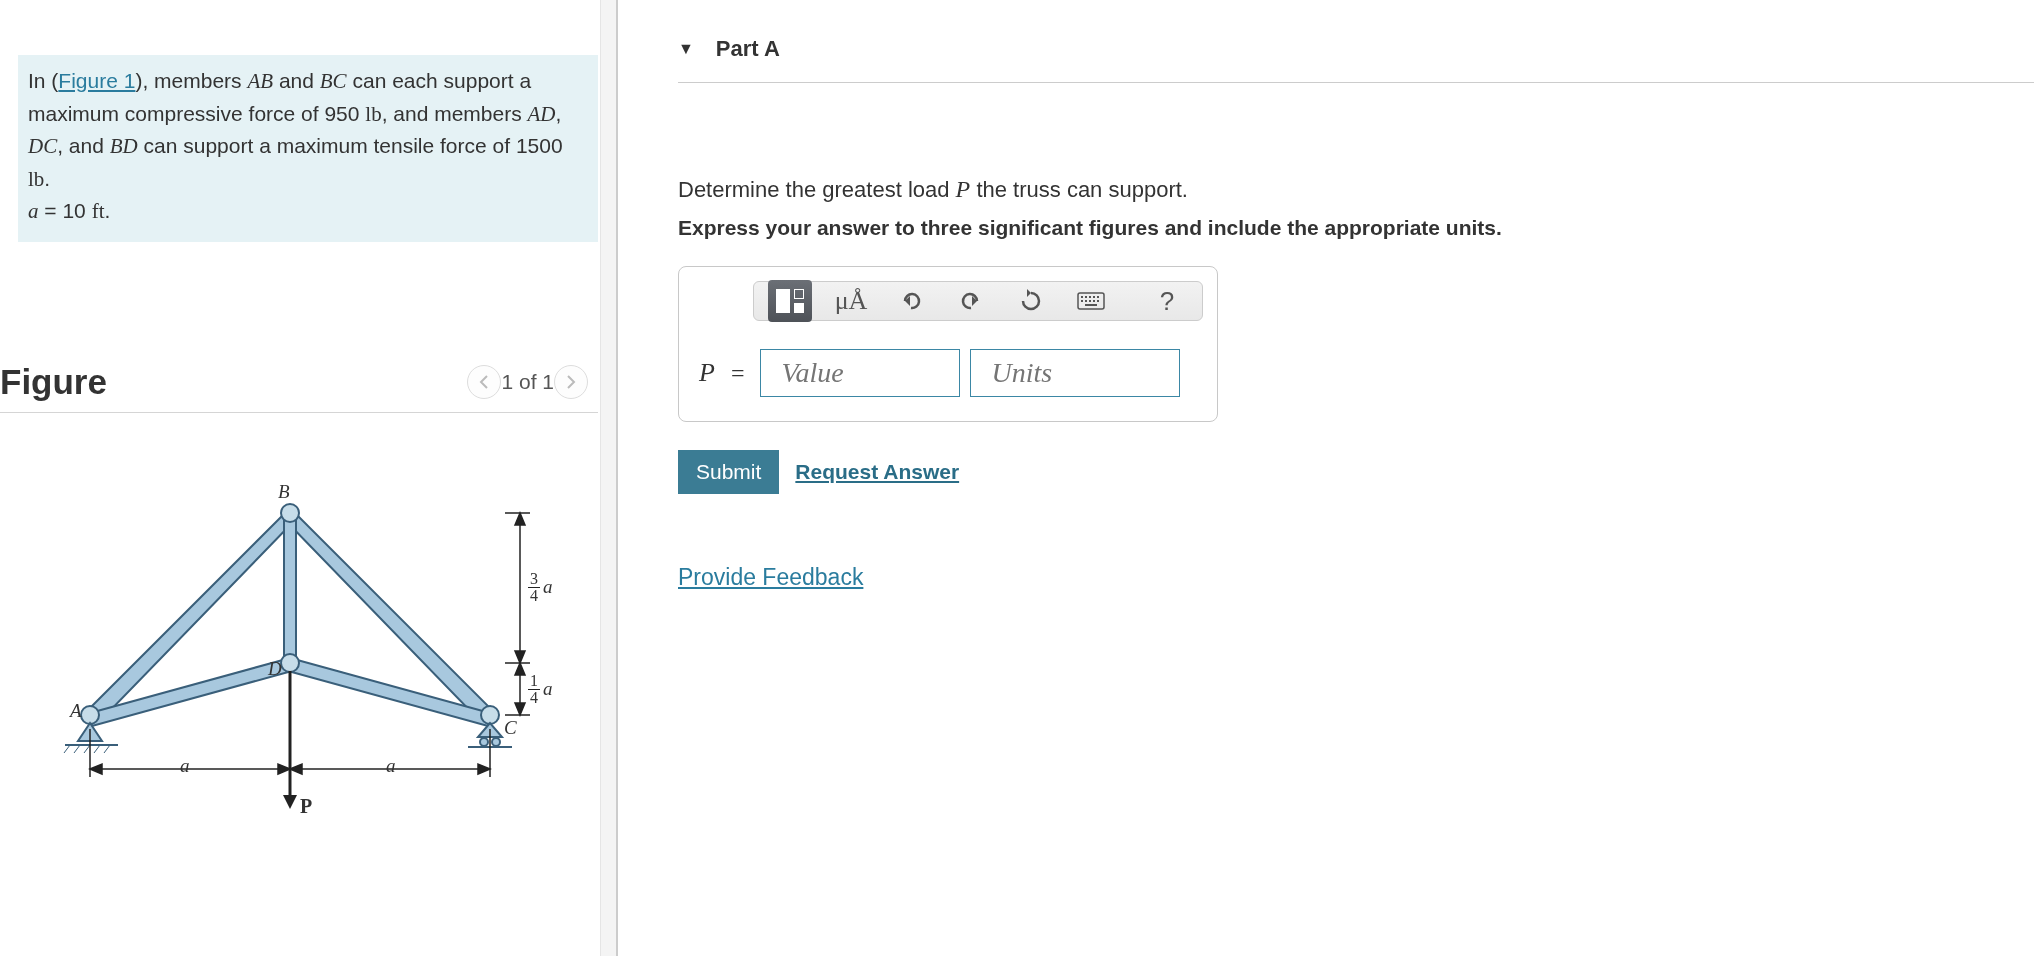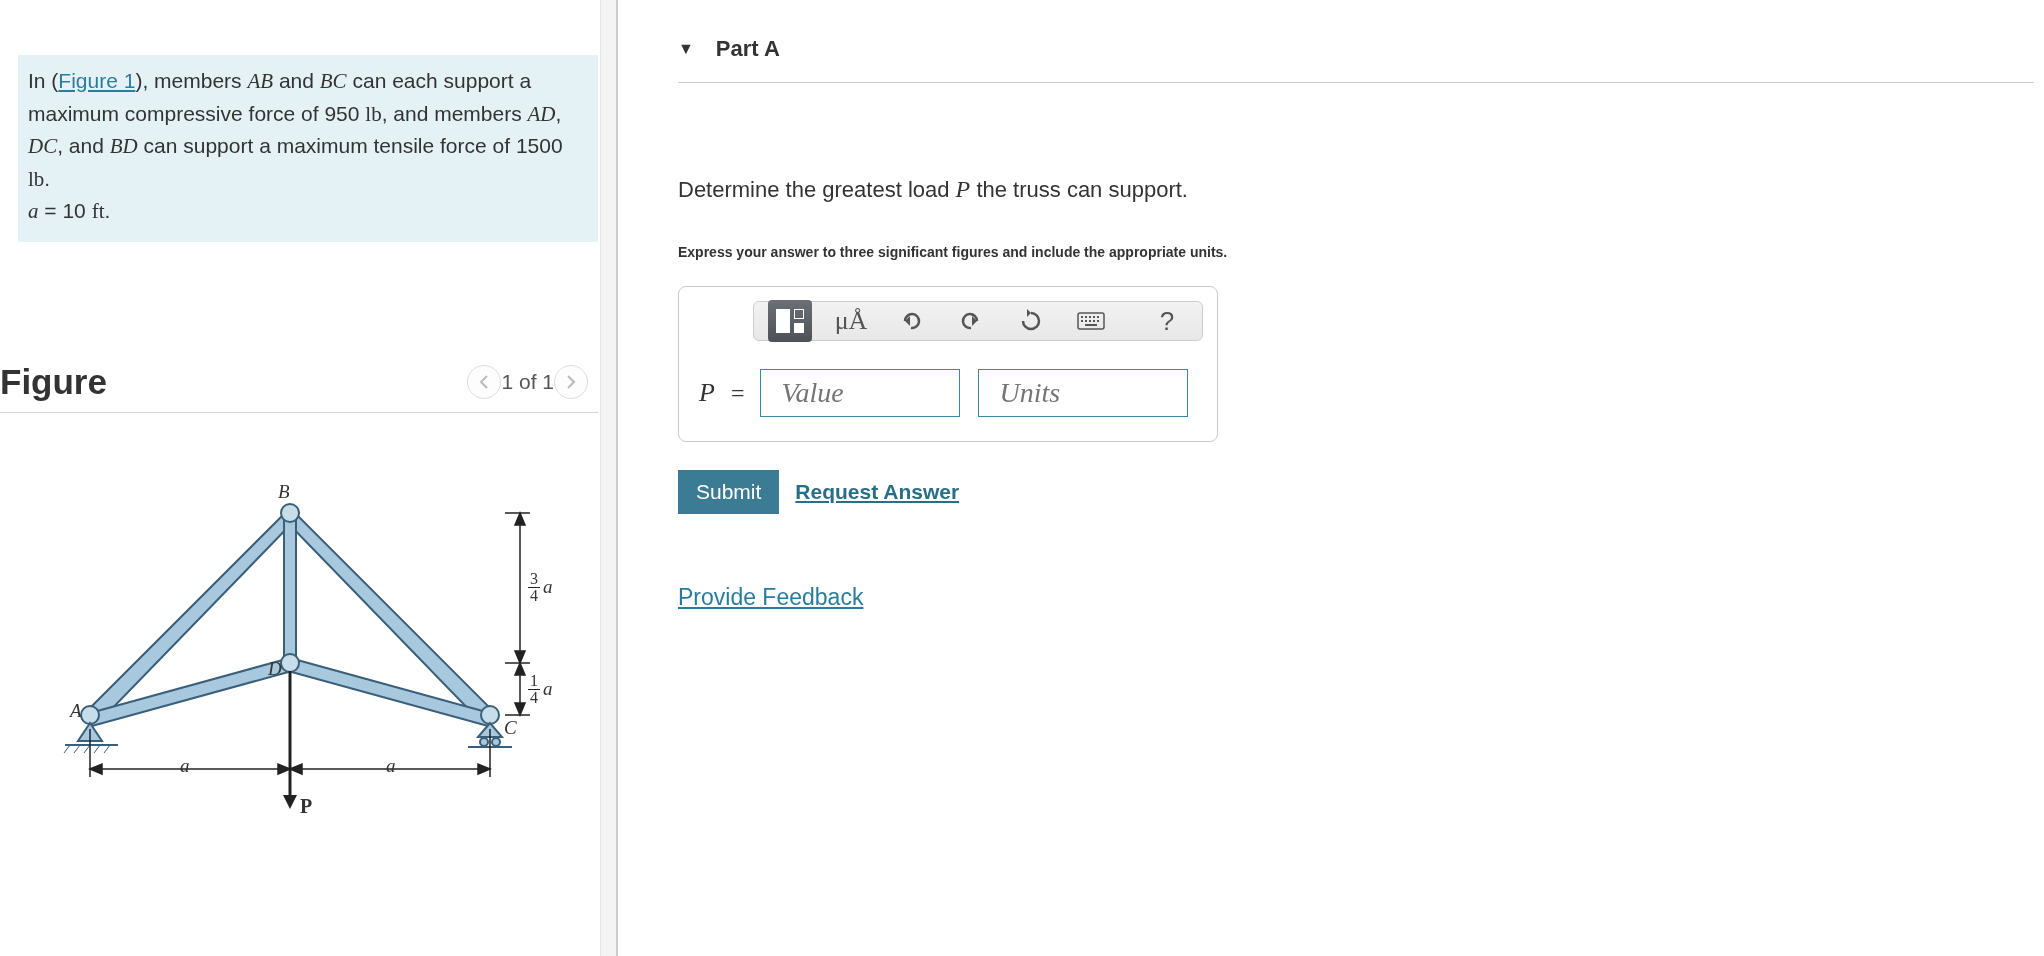--- a/index.html
+++ b/index.html
@@ -62,21 +62,21 @@
     display:flex; align-items:center; gap:22px;
     font-size: 22px; font-weight: bold; color: #333;
     margin-top: 36px;
     border-bottom: 1px solid #ccc;
     padding-bottom: 20px;
     margin-right: 10px;
   }
   .part-header .caret { font-size: 16px; }
 
   .question-text { margin-top: 87px; font-size: 22px; color: #333; line-height: 1.6; }
-  .instruction { margin-top: 36px; font-size: 14px; font-weight: bold; color: #333; }
+  .instruction { margin-top: 8px; font-size: 21px; font-weight: bold; color: #333; }
 
   .answer-widget {
     border: 1px solid #c8c8c8;
     border-radius: 8px;
     margin-top: 26px;
     width: 540px;
     padding: 14px 16px 24px 16px;
     background: #fff;
   }
   .toolbar {
@@ -105,21 +105,21 @@
     border: 1px solid #3b87a5;
     height: 48px;
     font-family:'Times New Roman',serif;
     font-style: italic;
     font-size: 28px;
     color: #888;
     padding: 0 20px;
     background:#fff;
   }
   .val-input { width: 200px; }
-  .unit-input { width: 210px; margin-left: 8px; }
+  .unit-input { width: 210px; }
 
   .submit-row { display:flex; align-items:center; gap:16px; margin-top: 28px; }
   .submit-btn {
     background: #3b7c94; color:#fff; border:none;
     font-size: 21px; padding: 10px 18px; cursor:pointer;
   }
   .req-link { color:#2a6d87; font-weight:bold; text-decoration: underline; font-size:21px; cursor:pointer;}
 
   .feedback-link { margin-top: 70px; color:#2a7c9e; text-decoration: underline; font-size:23px; cursor:pointer; display:inline-block;}
 

